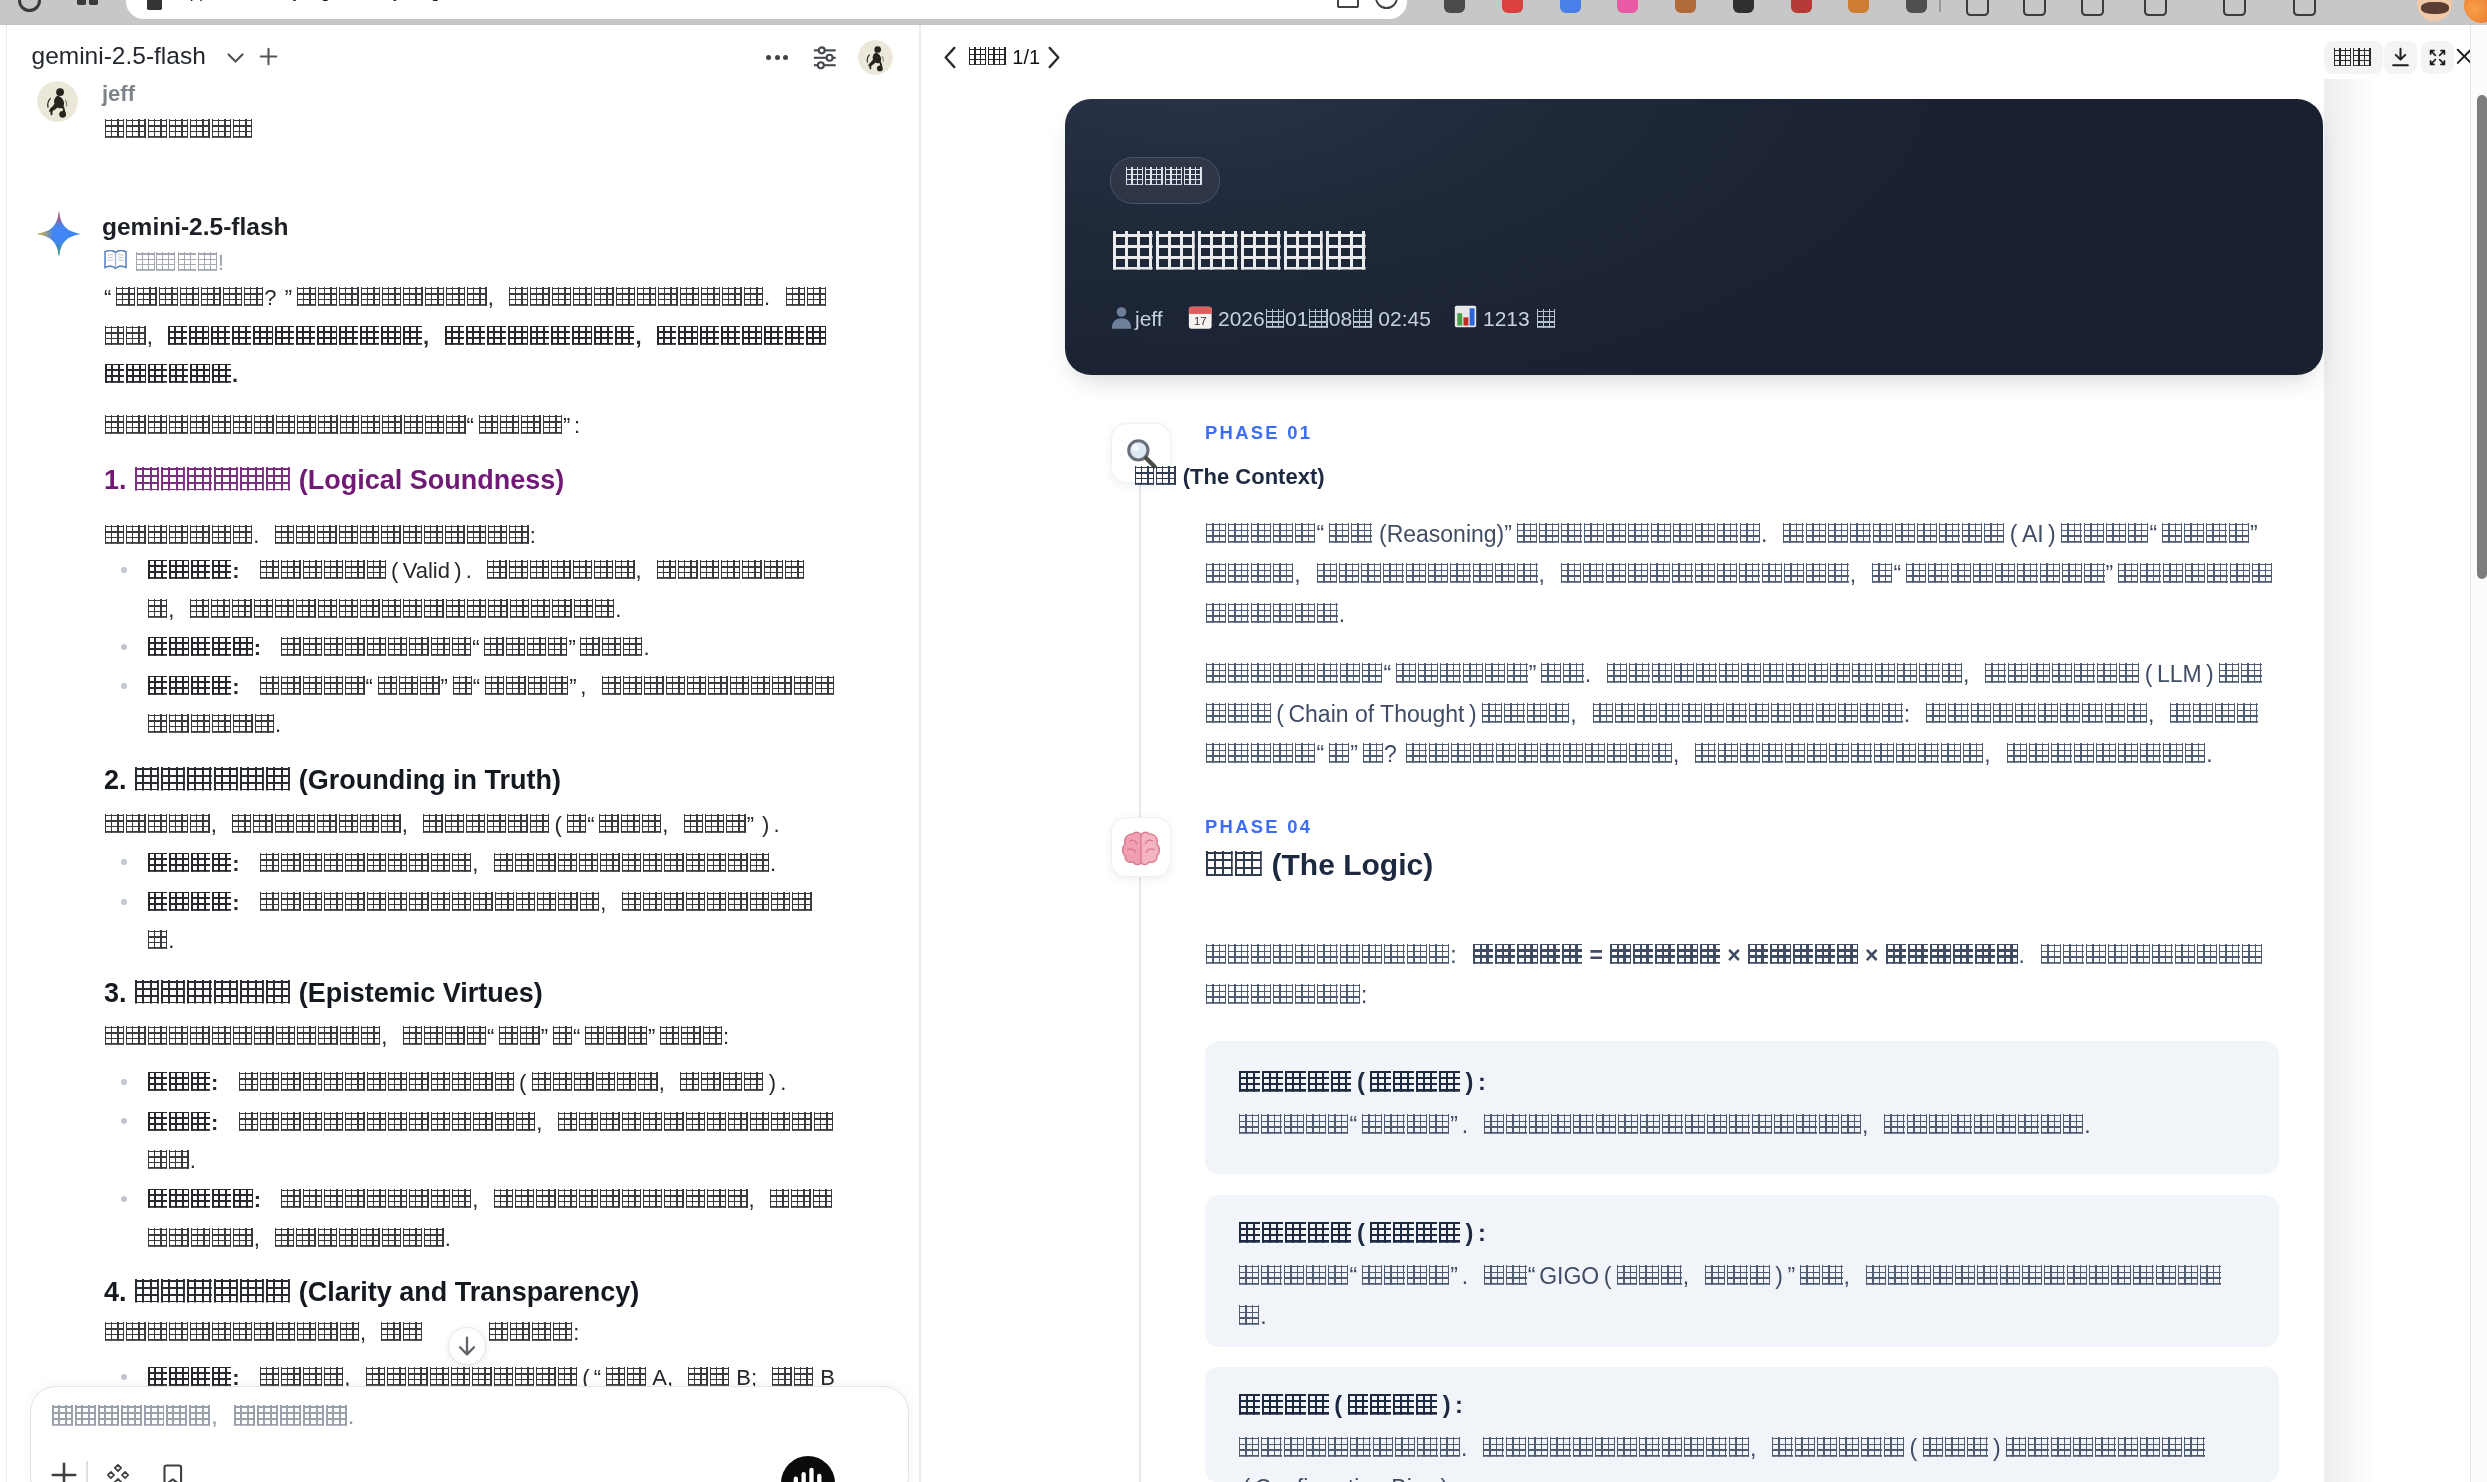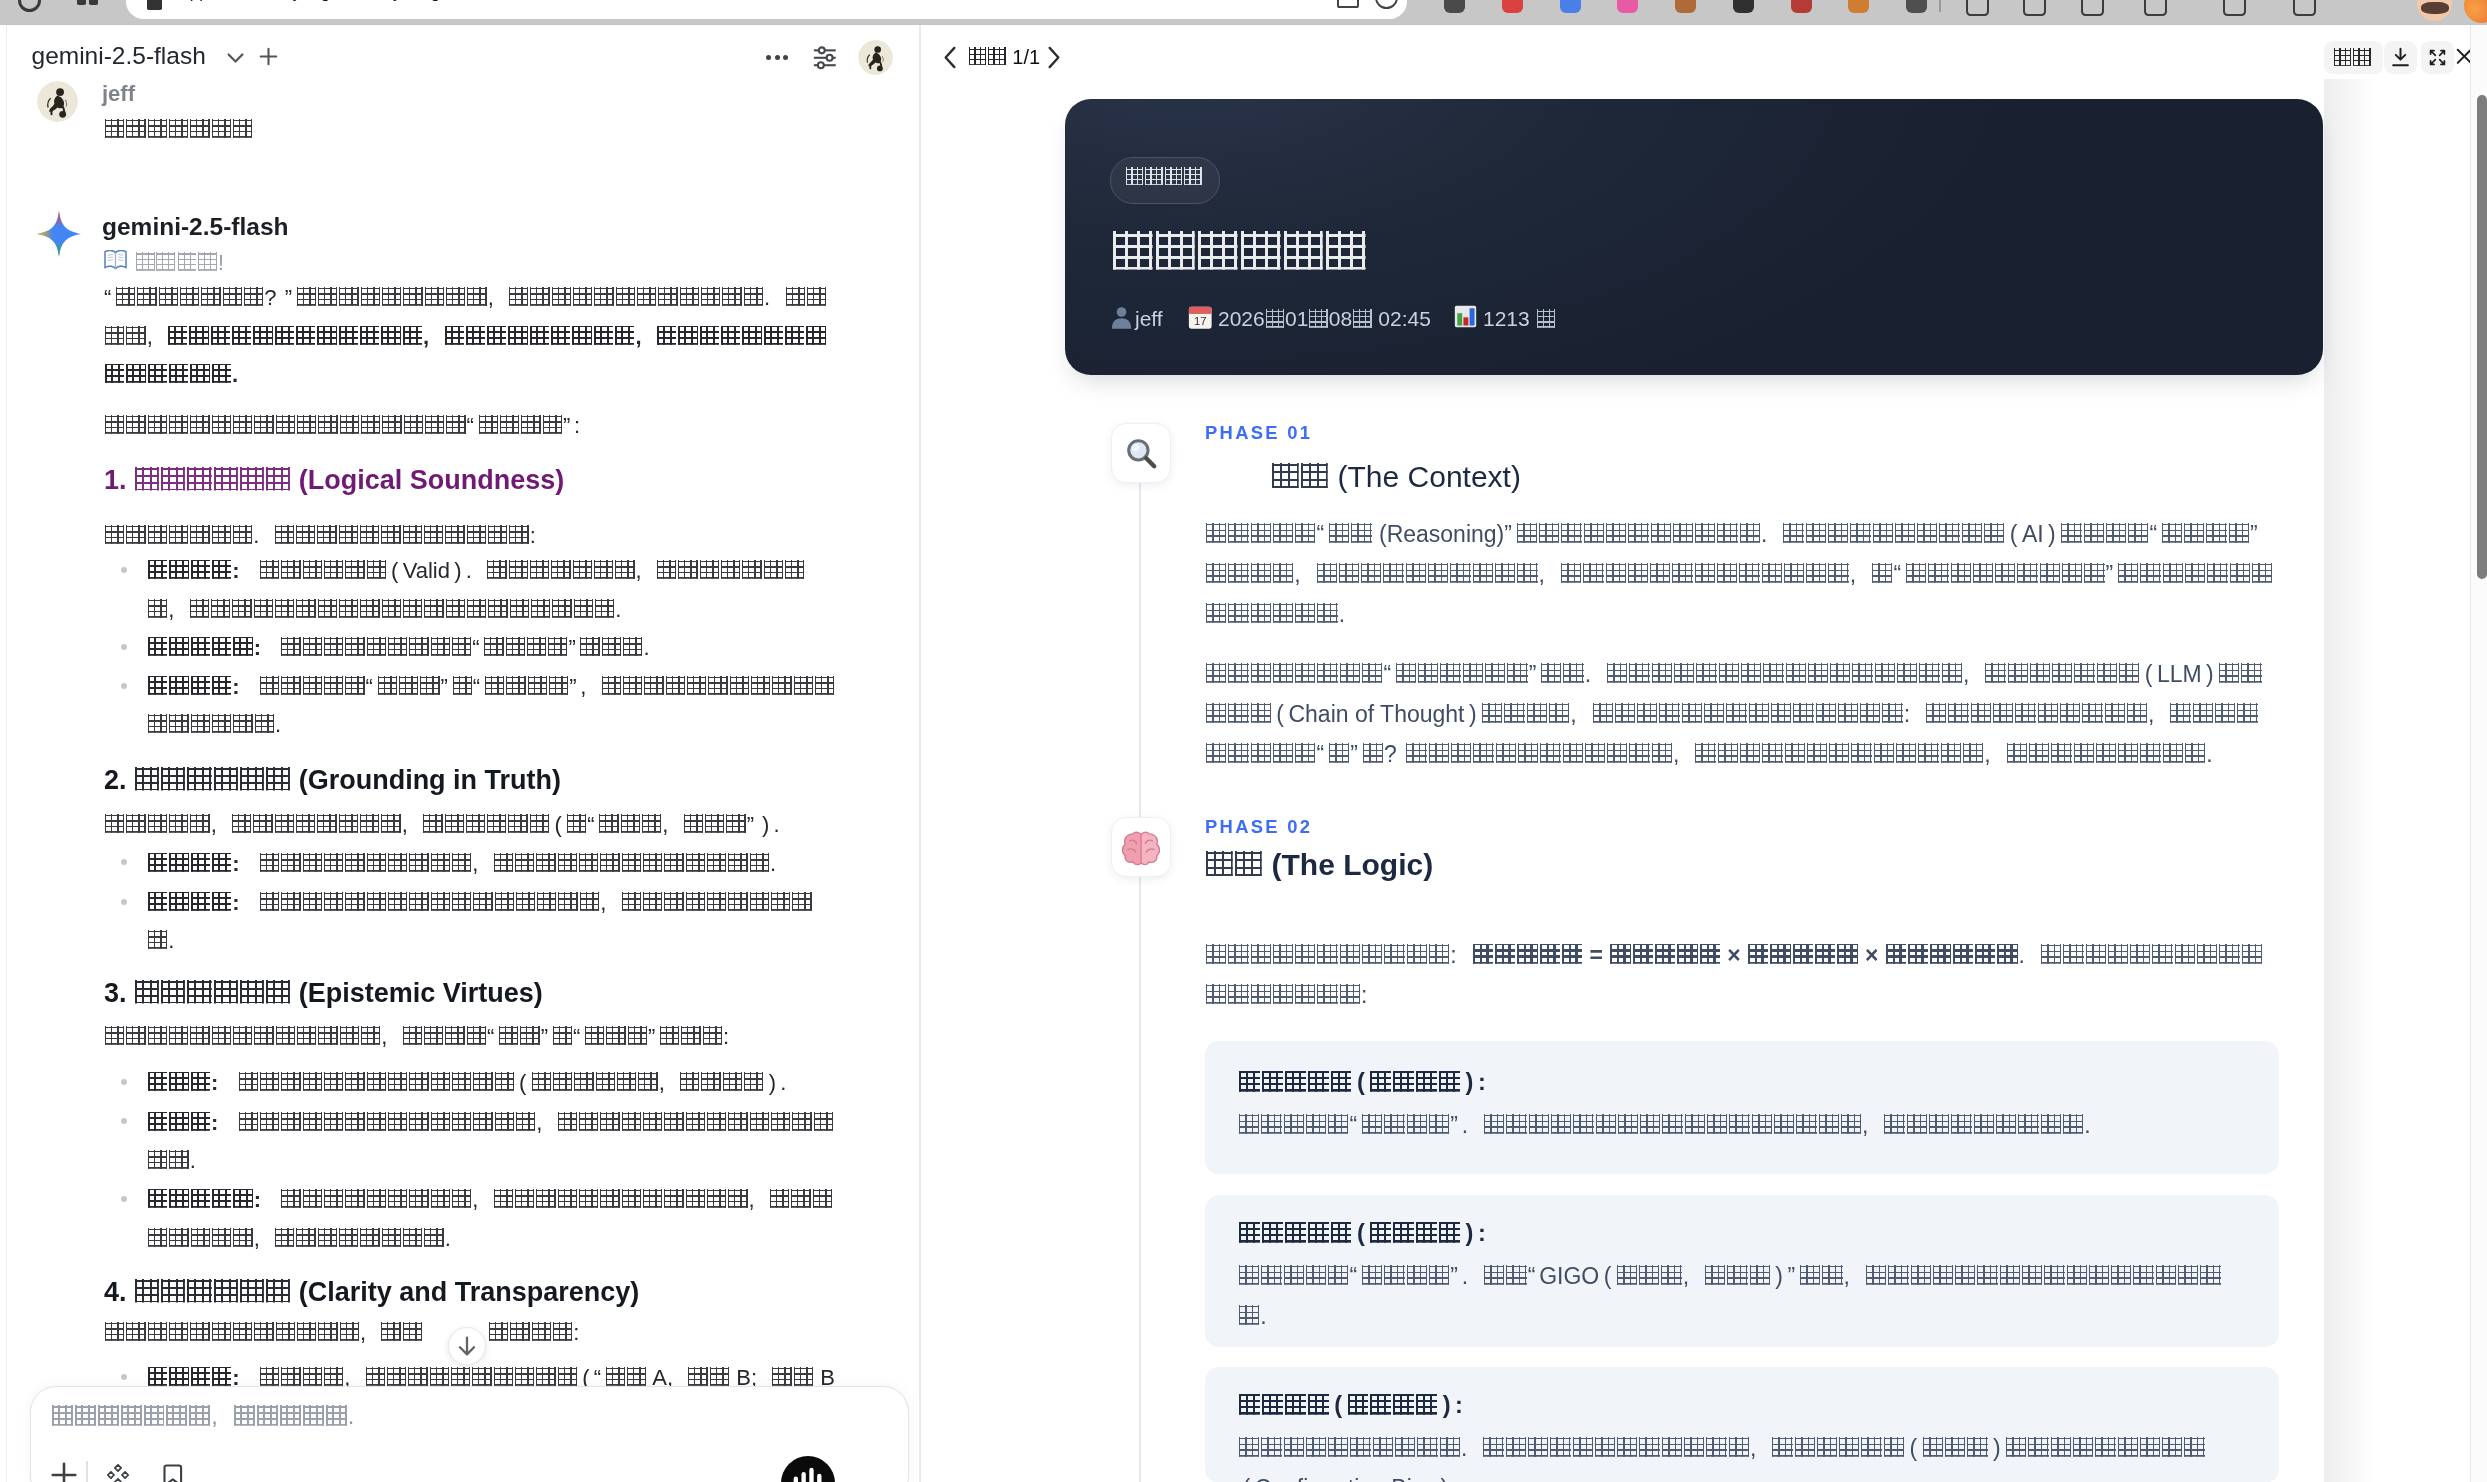--- a/index.html
+++ b/index.html
@@ -254,34 +254,34 @@
 <div class="abs" style="left:1139px;top:481px;width:1.8px;height:1001px;background:#e4e9f0"></div>
 <div class="abs" style="left:1111px;top:423px;width:58px;height:58px;background:#fff;border:0.9px solid #edf0f4;border-radius:15px;box-shadow:0 2.6px 8.8px rgba(30,40,60,.07)">
 <svg width="58" height="58" viewBox="0 0 66 66">
       <g>
 <circle cx="30" cy="30" r="11" fill="#dce9f5" stroke="#6a6f75" stroke-width="3.5"></circle>
 <circle cx="27" cy="27" r="4" fill="#f2f8fd"></circle>
 <path d="M39 39 L48 48" stroke="#4e4a45" stroke-width="5" stroke-linecap="round"></path>
       </g>
     </svg></div>
 <div class="ln " style="left:1205px;top:423px;font-size:18.4px;font-weight:bold;color:#3e6df5;letter-spacing:2.3px;line-height:20px">PHASE 01</div>
-<div class="ln " style="left:1271px;top:459px;font-size:30px;font-weight:normal;color:#1d2940;line-height:35px"><i></i><i></i> (The Context)</div>
+<div class="ln " style="left:1134px;top:459px;font-size:22px;font-weight:bold;color:#1d2940;line-height:35px"><i></i><i></i> (The Context)</div>
 <div class="ln " style="left:1205px;top:522px;font-size:23px;color:#3f4c63;line-height:24.5px"><i></i><i></i><i></i><i></i><i></i><q>“</q><i></i><i></i> (Reasoning)<q>”</q><i></i><i></i><i></i><i></i><i></i><i></i><i></i><i></i><i></i><i></i><i></i><u>.</u><i></i><i></i><i></i><i></i><i></i><i></i><i></i><i></i><i></i><i></i><k>(</k>AI<k>)</k><i></i><i></i><i></i><i></i><q>“</q><i></i><i></i><i></i><i></i><q>”</q></div>
 <div class="ln " style="left:1205px;top:562px;font-size:23px;color:#3f4c63;line-height:24.5px"><i></i><i></i><i></i><i></i><u>,</u><i></i><i></i><i></i><i></i><i></i><i></i><i></i><i></i><i></i><i></i><u>,</u><i></i><i></i><i></i><i></i><i></i><i></i><i></i><i></i><i></i><i></i><i></i><i></i><i></i><u>,</u><i></i><q>“</q><i></i><i></i><i></i><i></i><i></i><i></i><i></i><i></i><i></i><q>”</q><i></i><i></i><i></i><i></i><i></i><i></i><i></i></div>
 <div class="ln " style="left:1205px;top:602px;font-size:23px;color:#3f4c63;line-height:24.5px"><i></i><i></i><i></i><i></i><i></i><i></i><u>.</u></div>
 <div class="ln " style="left:1205px;top:662px;font-size:23px;color:#3f4c63;line-height:24.5px"><i></i><i></i><i></i><i></i><i></i><i></i><i></i><i></i><q>“</q><i></i><i></i><i></i><i></i><i></i><i></i><q>”</q><i></i><i></i><u>.</u><i></i><i></i><i></i><i></i><i></i><i></i><i></i><i></i><i></i><i></i><i></i><i></i><i></i><i></i><i></i><i></i><u>,</u><i></i><i></i><i></i><i></i><i></i><i></i><i></i><k>(</k>LLM<k>)</k><i></i><i></i></div>
 <div class="ln " style="left:1205px;top:702px;font-size:23px;color:#3f4c63;line-height:24.5px"><i></i><i></i><i></i><k>(</k>Chain of Thought<k>)</k><i></i><i></i><i></i><i></i><u>,</u><i></i><i></i><i></i><i></i><i></i><i></i><i></i><i></i><i></i><i></i><i></i><i></i><i></i><i></i><u>:</u><i></i><i></i><i></i><i></i><i></i><i></i><i></i><i></i><i></i><i></i><u>,</u><i></i><i></i><i></i><i></i></div>
 <div class="ln " style="left:1205px;top:742px;font-size:23px;color:#3f4c63;line-height:24.5px"><i></i><i></i><i></i><i></i><i></i><q>“</q><i></i><q>”</q><i></i><u>?</u><i></i><i></i><i></i><i></i><i></i><i></i><i></i><i></i><i></i><i></i><i></i><i></i><u>,</u><i></i><i></i><i></i><i></i><i></i><i></i><i></i><i></i><i></i><i></i><i></i><i></i><i></i><u>,</u><i></i><i></i><i></i><i></i><i></i><i></i><i></i><i></i><i></i><u>.</u></div>
 <div class="abs" style="left:1111px;top:817px;width:58px;height:58px;background:#fff;border:0.9px solid #edf0f4;border-radius:15px;box-shadow:0 2.6px 8.8px rgba(30,40,60,.07)">
 <svg width="58" height="58" viewBox="0 0 66 66">
 <path d="M24 18 C16 18 13 25 15 30 C11 33 11 40 15 43 C14 48 19 52 24 50 C26 54 32 54 34 50 L34 20 C32 16 26 15 24 18 Z" fill="#ef9fb0" stroke="#d8798f" stroke-width="1.5"></path>
 <path d="M42 18 C50 18 53 25 51 30 C55 33 55 40 51 43 C52 48 47 52 42 50 C40 54 34 54 33 50 L33 20 C34 16 40 15 42 18 Z" fill="#f4b5c3" stroke="#d8798f" stroke-width="1.5"></path>
 <path d="M20 26 C24 24 27 26 28 29 M18 36 C22 34 26 36 27 39 M46 26 C42 24 39 26 38 29 M48 36 C44 34 40 36 39 39" stroke="#d8798f" stroke-width="1.6" fill="none" stroke-linecap="round"></path>
 </svg></div>
-<div class="ln " style="left:1205px;top:817px;font-size:18.4px;font-weight:bold;color:#3e6df5;letter-spacing:2.3px;line-height:20px">PHASE 02</div>
+<div class="ln " style="left:1205px;top:817px;font-size:18.4px;font-weight:bold;color:#3e6df5;letter-spacing:2.3px;line-height:20px">PHASE 04</div>
 <div class="ln " style="left:1205px;top:847px;font-size:30px;font-weight:bold;color:#1d2940;line-height:35px"><i></i><i></i> (The Logic)</div>
 <div class="ln " style="left:1205px;top:943px;font-size:23px;color:#3f4c63;line-height:24.5px"><i></i><i></i><i></i><i></i><i></i><i></i><i></i><i></i><i></i><i></i><i></i><u>:</u><b><i></i><i></i><i></i><i></i><i></i> = <i></i><i></i><i></i><i></i><i></i> × <i></i><i></i><i></i><i></i><i></i> × <i></i><i></i><i></i><i></i><i></i><i></i></b><u>.</u><i></i><i></i><i></i><i></i><i></i><i></i><i></i><i></i><i></i><i></i></div>
 <div class="ln " style="left:1205px;top:983px;font-size:23px;color:#3f4c63;line-height:24.5px"><i></i><i></i><i></i><i></i><i></i><i></i><i></i><u>:</u></div>
 <div class="abs" style="left:1205px;top:1041px;width:1074px;height:133px;background:#f1f5f9;border-radius:14px;"></div>
 <div class="ln " style="left:1238px;top:1069px;font-size:23.6px;color:#1d2940;line-height:27px"><b><i></i><i></i><i></i><i></i><i></i><k>(</k><i></i><i></i><i></i><i></i><k>)</k><u>:</u></b></div>
 <div class="ln " style="left:1238px;top:1113px;font-size:23px;color:#3f4c63;line-height:24.5px"><i></i><i></i><i></i><i></i><i></i><q>“</q><i></i><i></i><i></i><i></i><q>”</q><u>.</u><i></i><i></i><i></i><i></i><i></i><i></i><i></i><i></i><i></i><i></i><i></i><i></i><i></i><i></i><i></i><i></i><i></i><u>,</u><i></i><i></i><i></i><i></i><i></i><i></i><i></i><i></i><i></i><u>.</u></div>
 <div class="abs" style="left:1205px;top:1195px;width:1074px;height:152px;background:#f1f5f9;border-radius:14px;"></div>
 <div class="ln " style="left:1238px;top:1220px;font-size:23.6px;color:#1d2940;line-height:27px"><b><i></i><i></i><i></i><i></i><i></i><k>(</k><i></i><i></i><i></i><i></i><k>)</k><u>:</u></b></div>
 <div class="ln " style="left:1238px;top:1264px;font-size:23px;color:#3f4c63;line-height:24.5px"><i></i><i></i><i></i><i></i><i></i><q>“</q><i></i><i></i><i></i><i></i><q>”</q><u>.</u><i></i><i></i><q>“</q>GIGO<k>(</k><i></i><i></i><i></i><u>,</u><i></i><i></i><i></i><k>)</k><q>”</q><i></i><i></i><u>,</u><i></i><i></i><i></i><i></i><i></i><i></i><i></i><i></i><i></i><i></i><i></i><i></i><i></i><i></i><i></i><i></i></div>
 <div class="ln " style="left:1238px;top:1304px;font-size:23px;color:#3f4c63;line-height:24.5px"><i></i><u>.</u></div>

